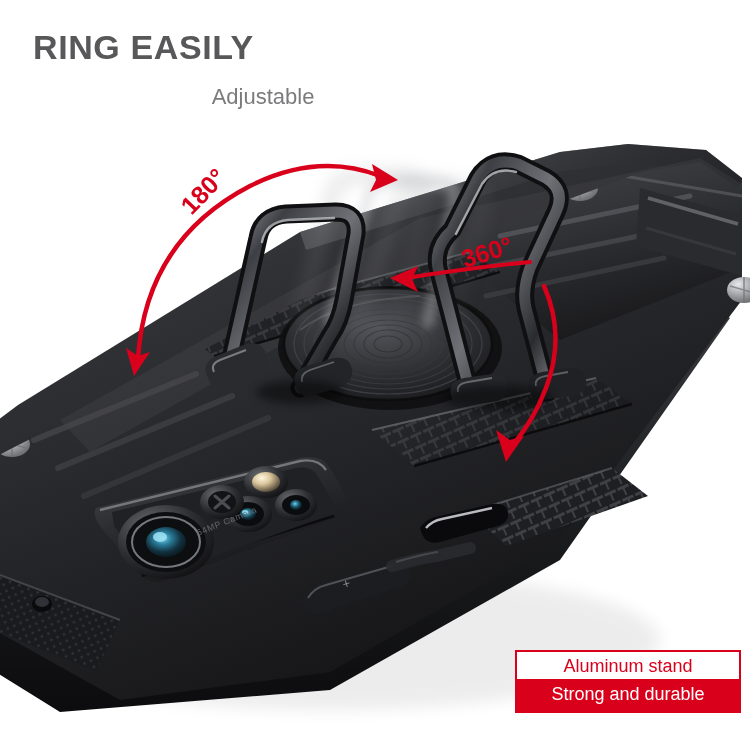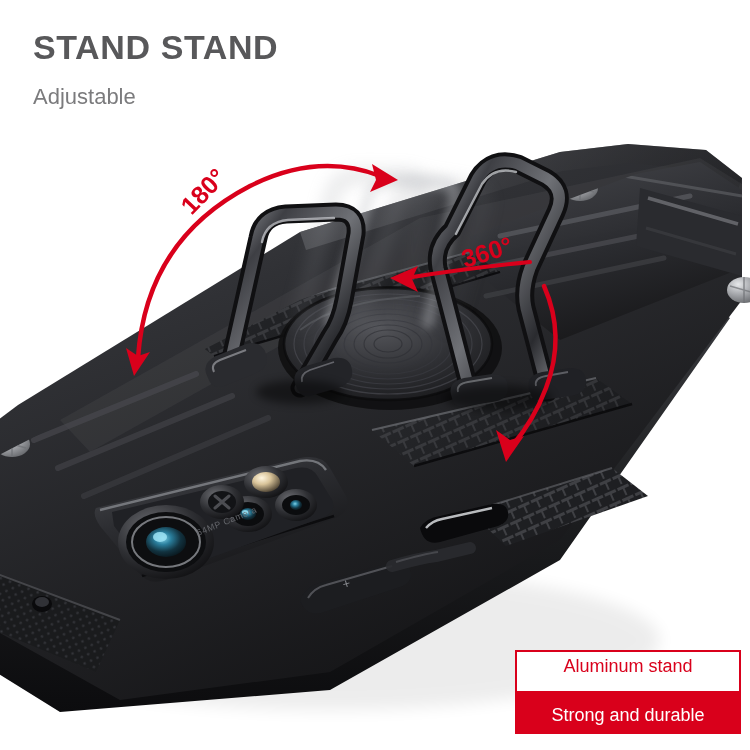--- a/index.html
+++ b/index.html
@@ -33,21 +33,21 @@
     white-space: nowrap;
   }
   .subline {
     font-family: "Liberation Sans", sans-serif;
     font-weight: normal;
     font-size: 22px;
     line-height: 29px;
     color: #7b7b7d;
     white-space: nowrap;
   }
-  #subtitle-block { margin-top: 14px; }
+  #subtitle-block { margin-top: 14px; text-align: center; }
 
   
   #product-stage {
     position: absolute;
     left: 0;
     top: 0;
     width: 750px;
     height: 750px;
   }
   #product-svg { display: block; }
@@ -84,30 +84,30 @@
     border: 2px solid #d9001b;
     box-sizing: border-box;
     overflow: hidden;
   }
   #badge-row-top {
     background: #ffffff;
     color: #d9001b;
     font-size: 18px;
     line-height: 25px;
     text-align: center;
-    padding: 2px 0 12px 0;
+    padding: 2px 0 0 0;
     font-family: "Liberation Sans", sans-serif;
   }
   #badge-row-bottom {
     background: #d9001b;
     color: #ffffff;
     font-size: 18px;
     line-height: 25px;
     text-align: center;
-    padding: 12px 0 4px 0;
+    padding: 3px 0 4px 0;
     font-family: "Liberation Sans", sans-serif;
   }
 </style>
 </head>
 <body>
 
 <div id="page">
 
   <div id="product-stage">
     <svg id="product-svg" width="750" height="750" viewBox="0 0 750 750">
@@ -485,21 +485,21 @@
         <path d="M 544 286
                  Q 566 336 546 388
                  Q 534 420 512 446" fill="none" stroke="#d9001b" stroke-width="4.5" stroke-linecap="round"></path>
         <path d="M 524 436 L 506 462 L 496 430 L 510 440 Z" fill="#d9001b"></path>
       </g>
 
     </svg>
   </div>
 
   <div id="heading-block">
-    <div class="headline">STAND STAND</div>
+    <div class="headline">RING EASILY</div>
     <div id="subtitle-block">
       <div class="subline">Adjustable</div>
     </div>
   </div>
 
   <div class="anno-label" id="label-180">180°</div>
 
   <div class="anno-label" id="label-360">360°</div>
 
   <div id="feature-badge">

